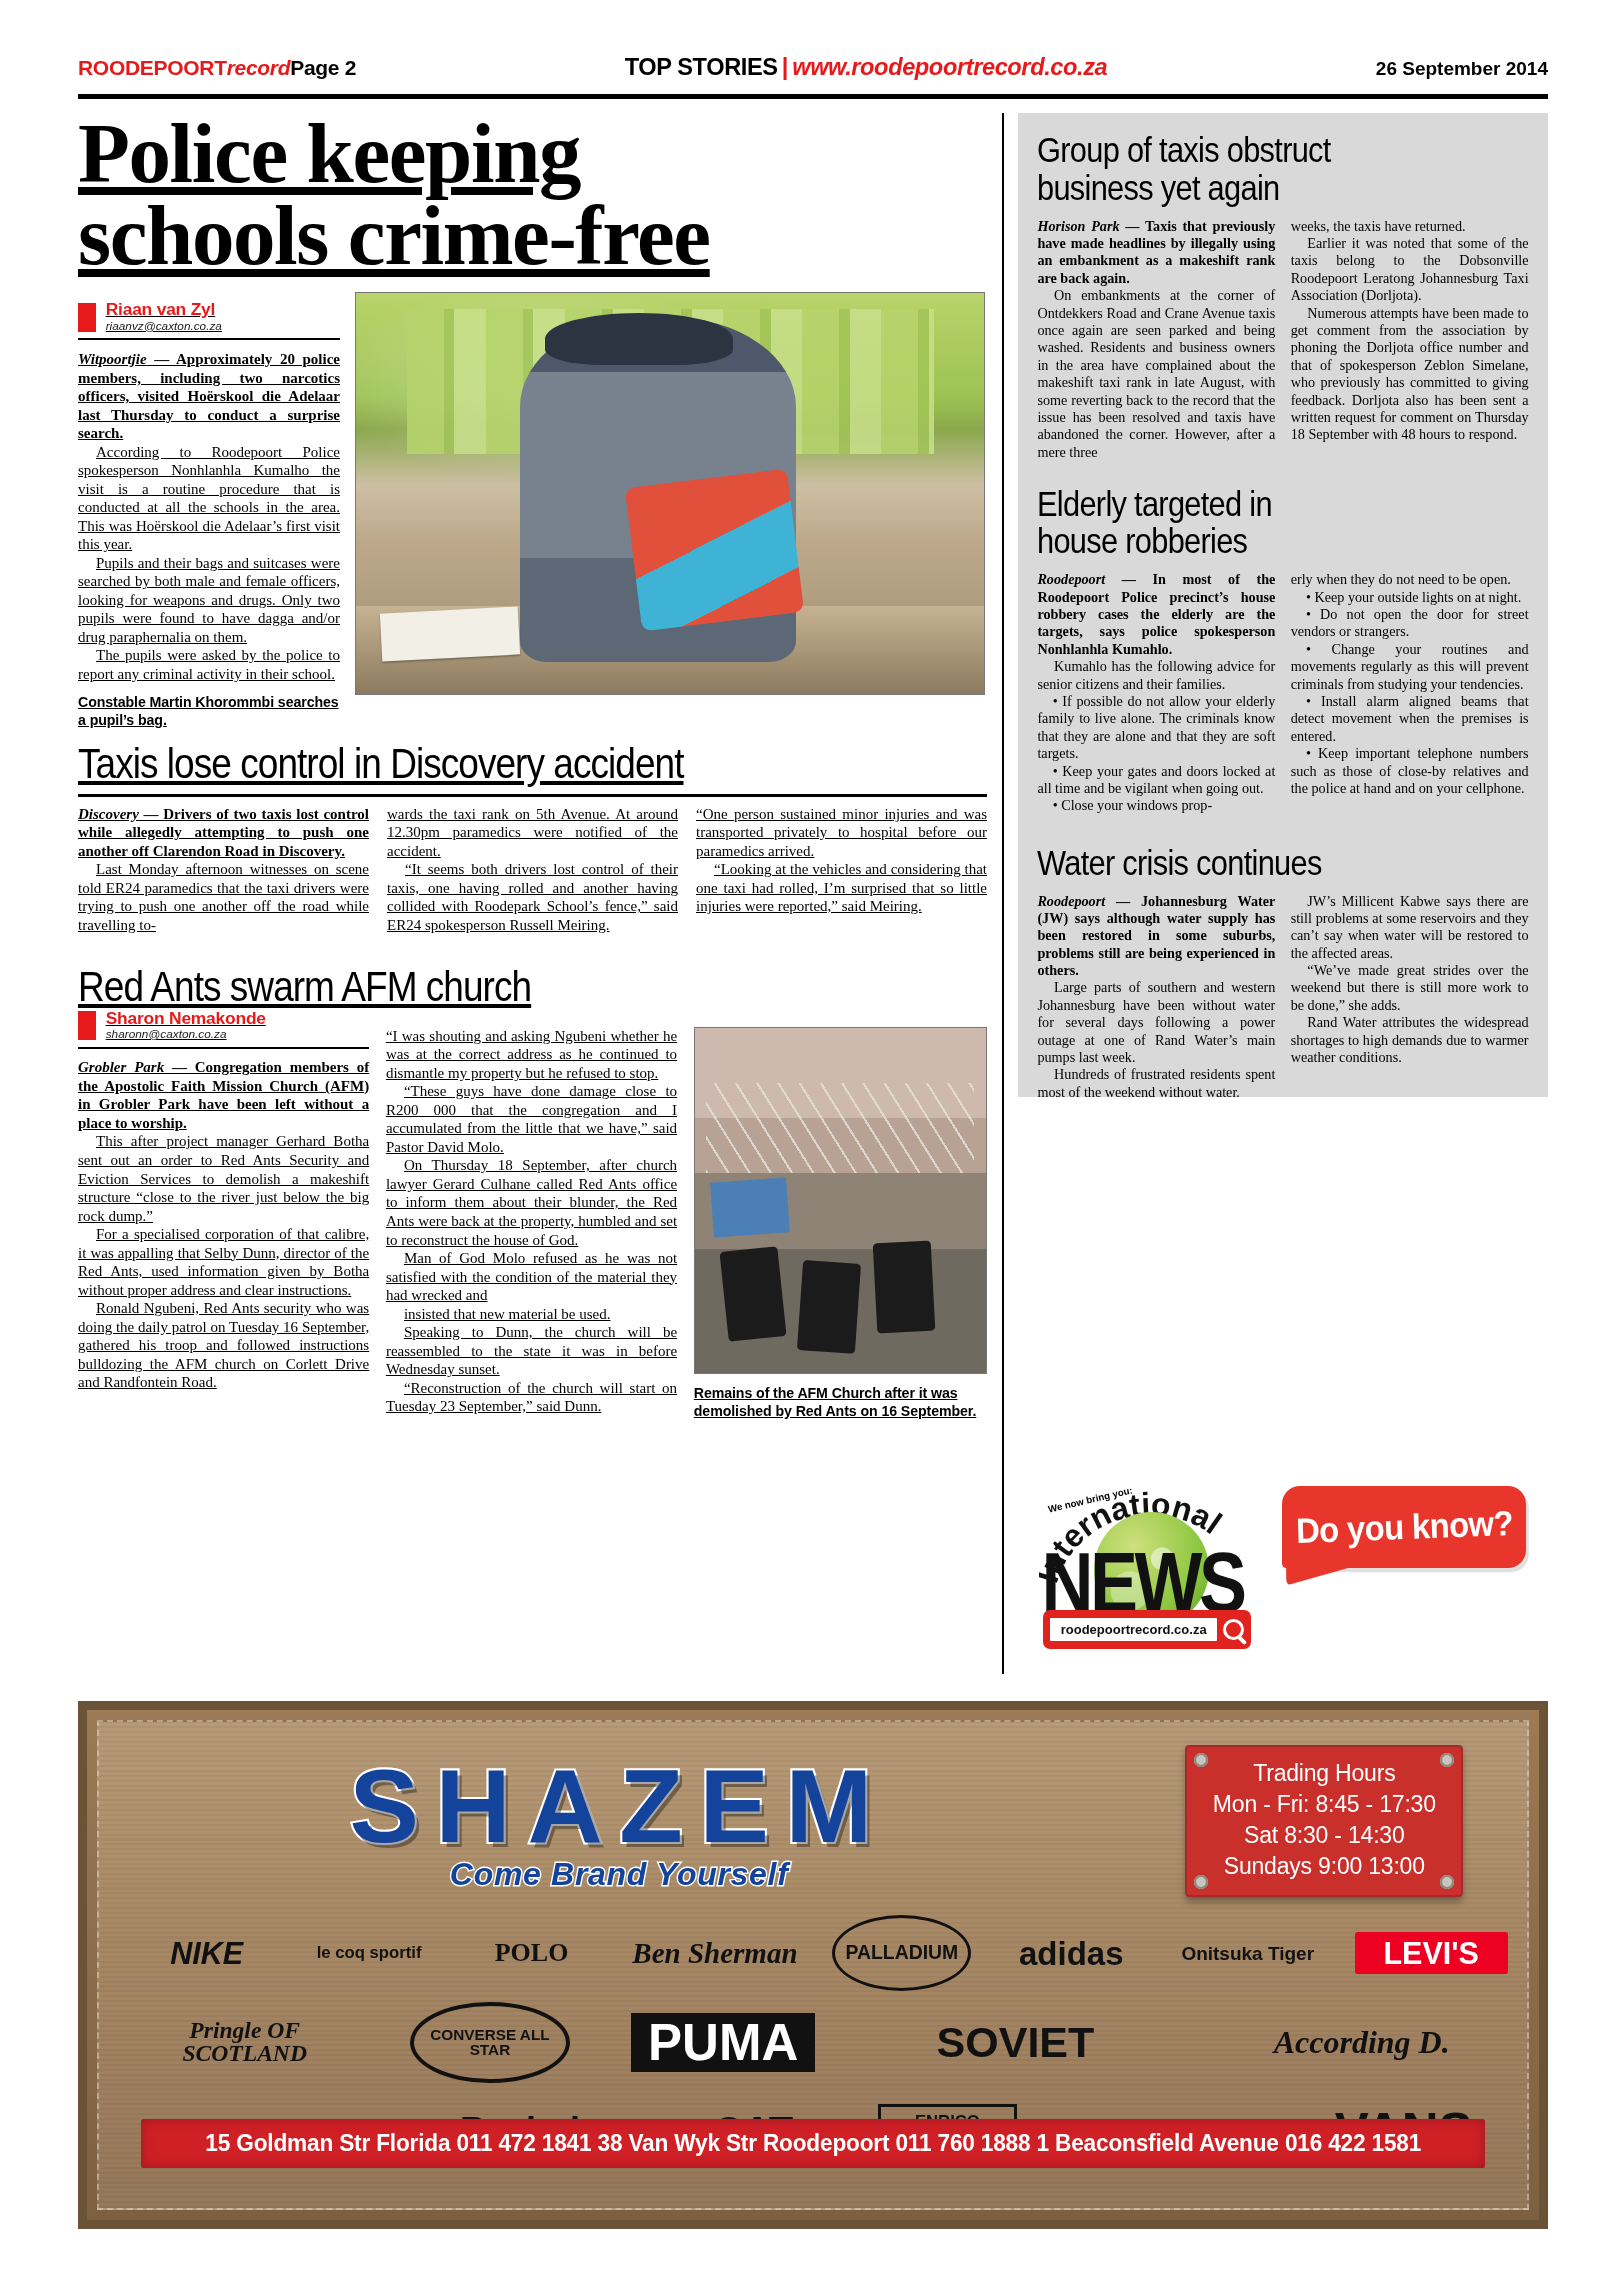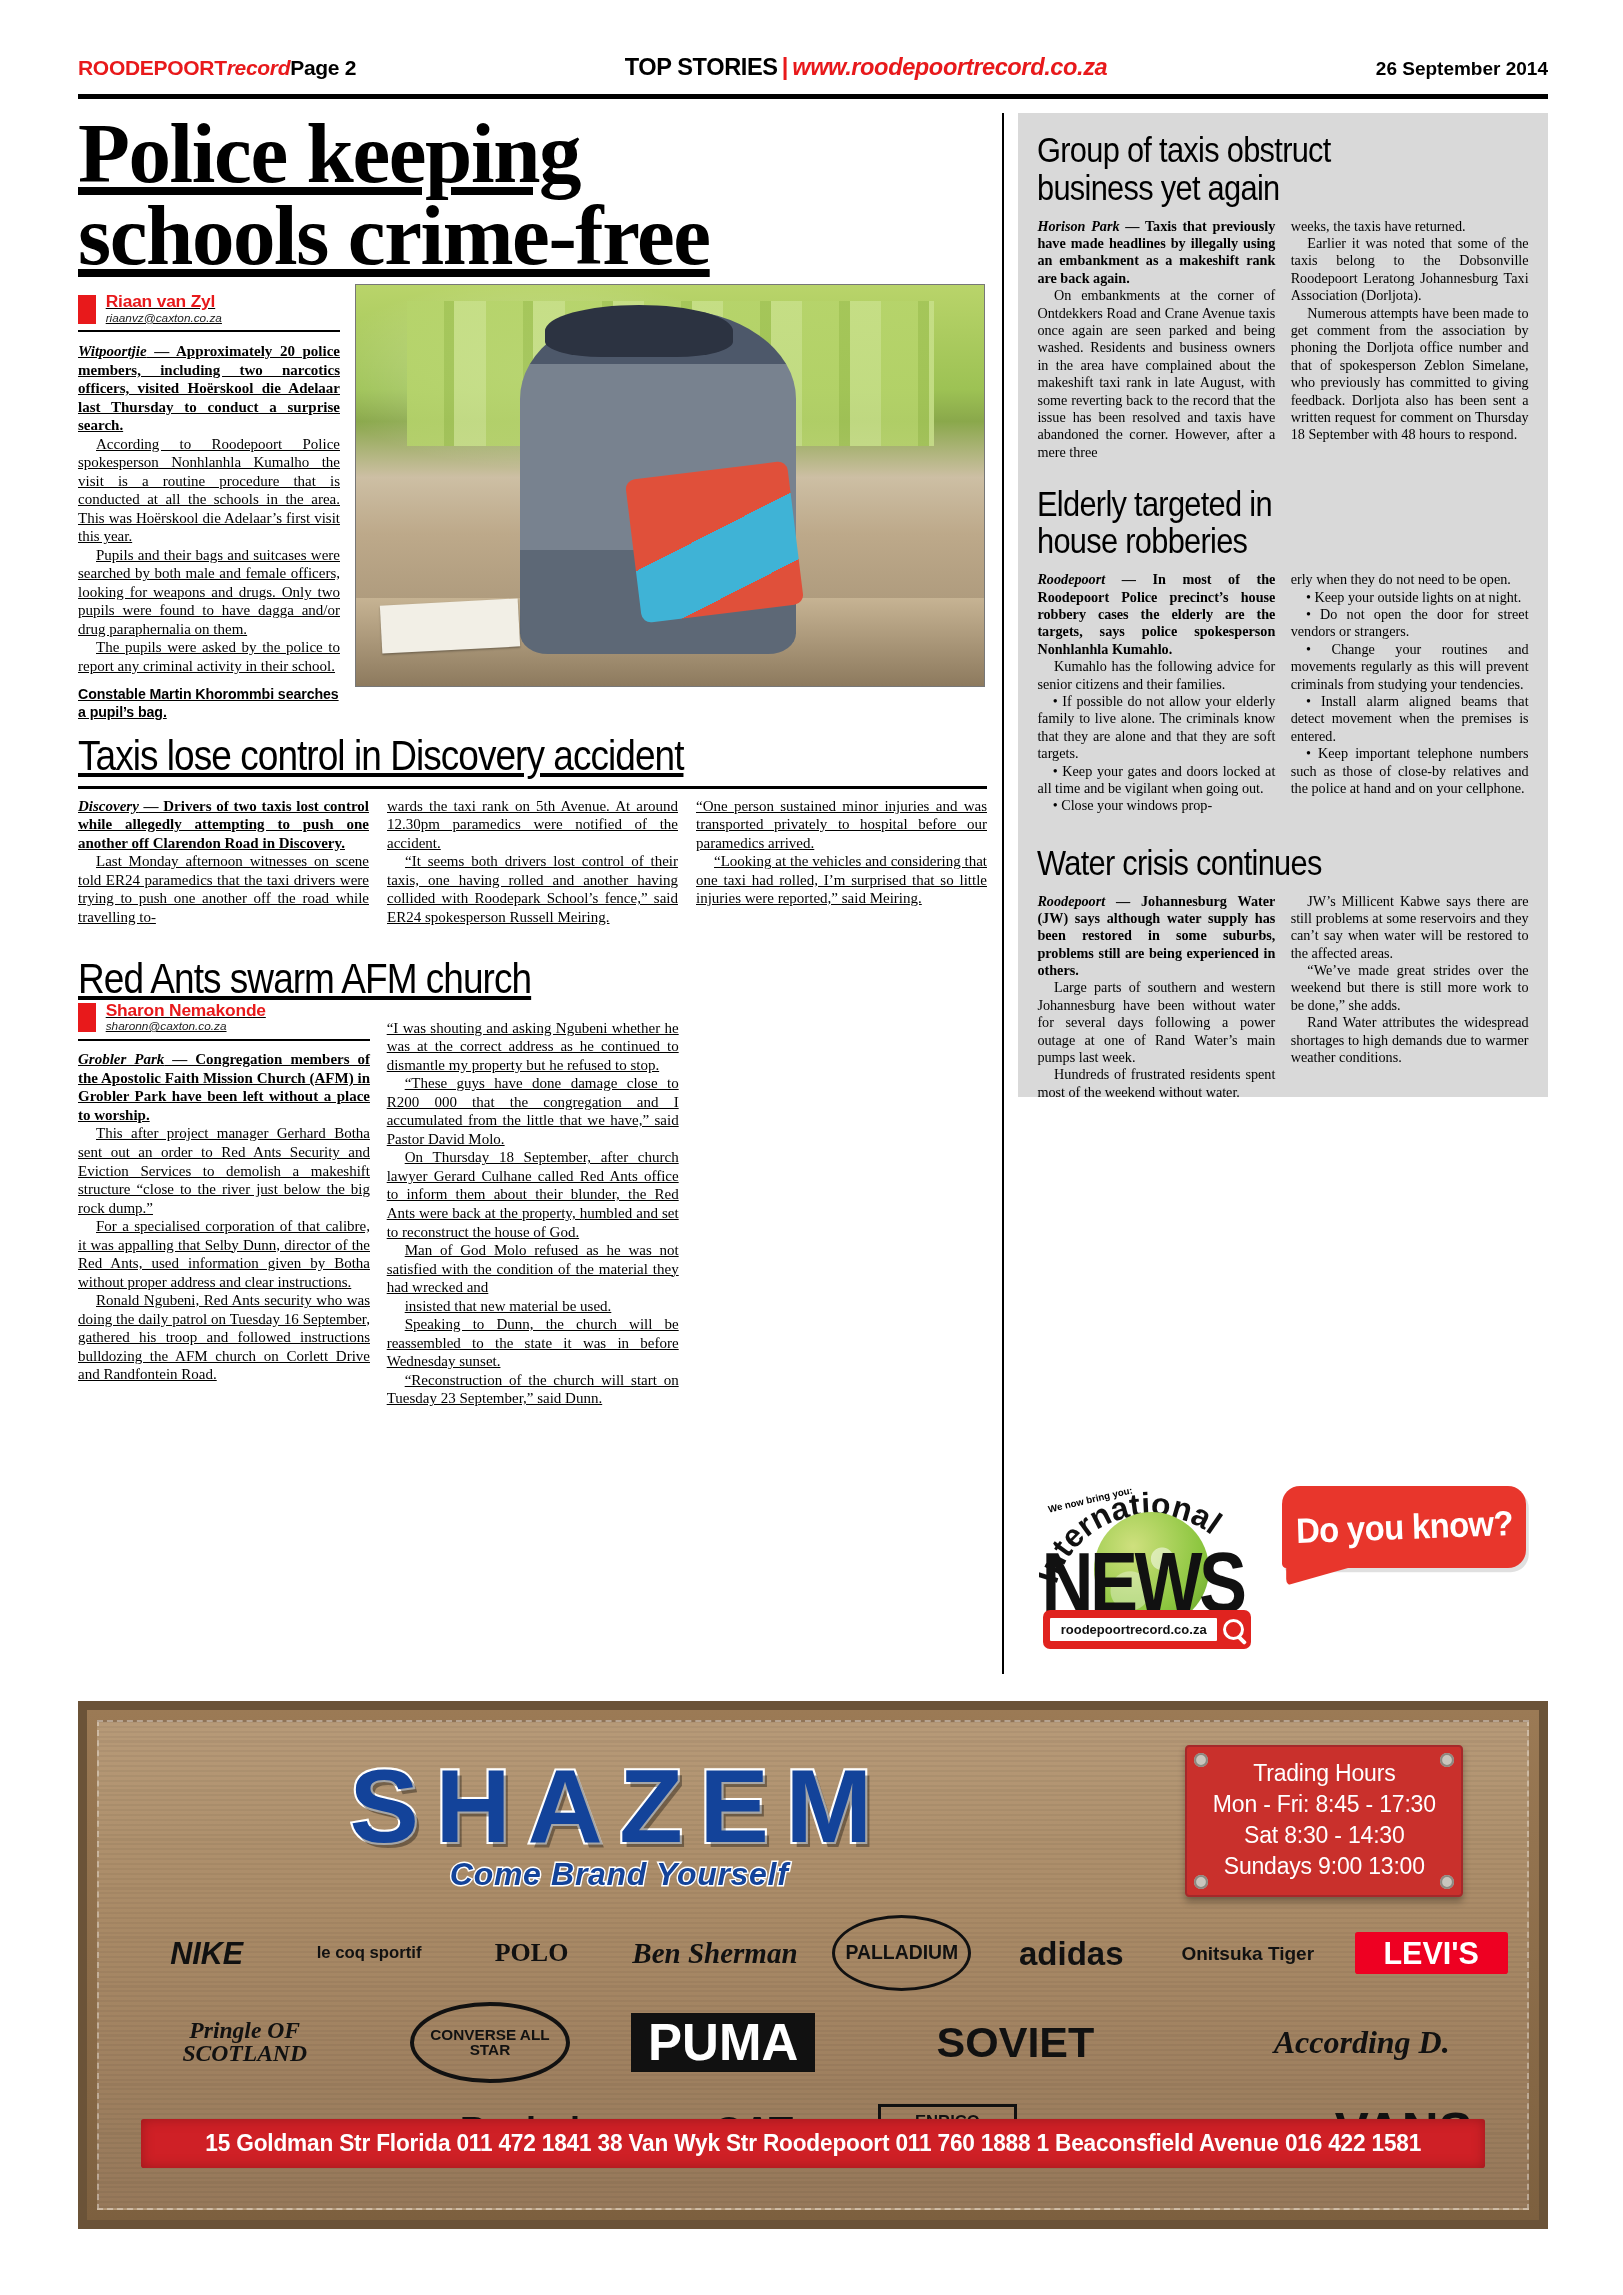--- a/index.html
+++ b/index.html
@@ -40,21 +40,21 @@
   .byline-row { display:flex; align-items:flex-start; gap:9.7px; margin-top: 28px; }
   .byline-sq { width: 18px; height: 29px; background:#e8191b; flex:0 0 auto; margin-top:2.1px;}
   .byline-txt .bname { font-family:"Liberation Sans", sans-serif; font-weight:700;
                        font-size:17.4px; color:#e8191b; line-height:1.05; letter-spacing:-0.2px;}
   .byline-txt .bmail { font-family:"Liberation Sans", sans-serif; font-style: italic;
                        font-size:11.8px; color:#1a1a1a; line-height:1.3; }
 
   .hrule-thin { height: 2.1px; background:#000; margin-top: 4.2px; }
 
   
-  .story1 { display:flex; gap: 15.3px; margin-top: 8px; }
+  .story1 { display:flex; gap: 15.3px; margin-top: 16px; }
   .story1-col { width: 262px; padding-top: 8.3px;}
   .story1-photo { width: 630px; }
 
   p.body { font-family:"Liberation Serif", serif; font-size:15px; line-height:1.235;
            text-align: justify; text-indent: 18px; color:#000; hyphens:auto; }
   p.body.first { text-indent:0; font-weight:700; }
   p.body.first .place { font-style: italic; }
   p.nobody-indent { text-indent:0; }
 
   .cap { font-family:"Liberation Sans", sans-serif; font-weight:700; font-size:14.2px;
@@ -323,20 +323,29 @@
         <div style="width:292px; padding-top:18px">
           <p class="body nobody-indent">“I was shouting and asking Ngubeni whether he was at the correct address as he continued to dismantle my property but he refused to stop.</p>
           <p class="body">“These guys have done damage close to R200 000 that the congregation and I accumulated from the little that we have,” said Pastor David Molo.</p>
           <p class="body">On Thursday 18 September, after church lawyer Gerard Culhane called Red Ants office to inform them about their blunder, the Red Ants were back at the property, humbled and set to reconstruct the house of God.</p>
           <p class="body">Man of God Molo refused as he was not satisfied with the condition of the material they had wrecked and</p>
           <p class="body">insisted that new material be used.</p>
           <p class="body">Speaking to Dunn, the church will be reassembled to the state it was in before Wednesday sunset.</p>
           <p class="body">“Reconstruction of the church will start on Tuesday 23 September,” said Dunn.</p>
         </div>
 
+        <div style="width:294px; padding-top:18px">
+          <div class="photo ph-rubble">
+            <div class="blue"></div>
+            <div class="chair c1"></div>
+            <div class="chair c2"></div>
+            <div class="chair c3"></div>
+          </div>
+          <div class="cap">Remains of the AFM Church after it was demolished by Red Ants on 16 September.</div>
+        </div>
       </div>
     </div>
 
   </div>
 
   <div class="sidebar">
 
     <div>
       <div class="sb-head">
         <div>Group of taxis obstruct</div>

